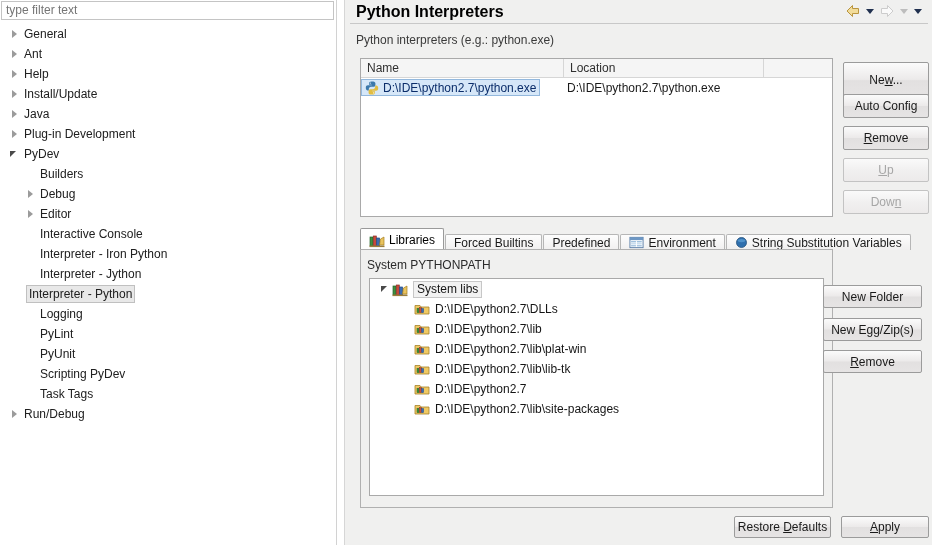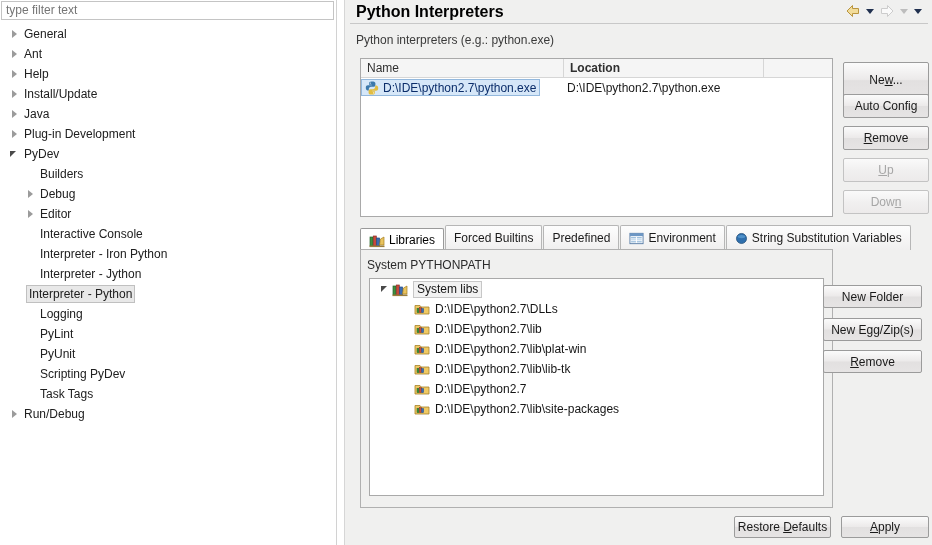--- a/index.html
+++ b/index.html
@@ -103,21 +103,21 @@
   #thead{
     display:flex;height:19px;background:#f5f5f5;
     border-bottom:1px solid #d6d6d6;box-sizing:border-box;align-items:center;
   }
   .th{
     font-size:12px;color:#303030;line-height:19px;padding-left:6px;
     border-right:1px solid #d6d6d6;box-sizing:border-box;overflow:hidden;
     white-space:nowrap;
   }
   .th.c1{width:203px;}
-  .th.c2{width:200px;font-weight:bold;}
+  .th.c2{width:200px;}
   .th.c3{width:68px;border-right:none;}
   #trow{
     display:flex;height:19px;align-items:center;position:relative;
   }
   #cell-name{
     width:203px;height:19px;display:flex;align-items:center;
     box-sizing:border-box;overflow:hidden;white-space:nowrap;
   }
   #cell-name .sel{
     display:flex;align-items:center;height:17px;
@@ -149,21 +149,21 @@
   .btn u{text-decoration:underline;}
 
   
   #tabfolder{
     position:absolute;left:360px;top:228px;width:473px;height:280px;
   }
   #tabstrip{
     position:absolute;left:0;top:0;height:22px;display:flex;align-items:flex-end;
   }
   .tab{
-    height:25px;display:flex;align-items:center;gap:4px;
+    height:16px;display:flex;align-items:center;gap:4px;
     padding:0 8px;box-sizing:border-box;
     font-size:12px;color:#1a1a1a;white-space:nowrap;
     border:1px solid #b6b6b6;border-bottom:none;
     background:linear-gradient(180deg,#fdfdfd 0%,#f0efef 100%);
     margin-right:1px;border-radius:2px 2px 0 0;
   }
   .tab.active{
     background:#ffffff;height:22px;border-color:#9a9a9a;
     font-weight:normal;color:#000;
   }

